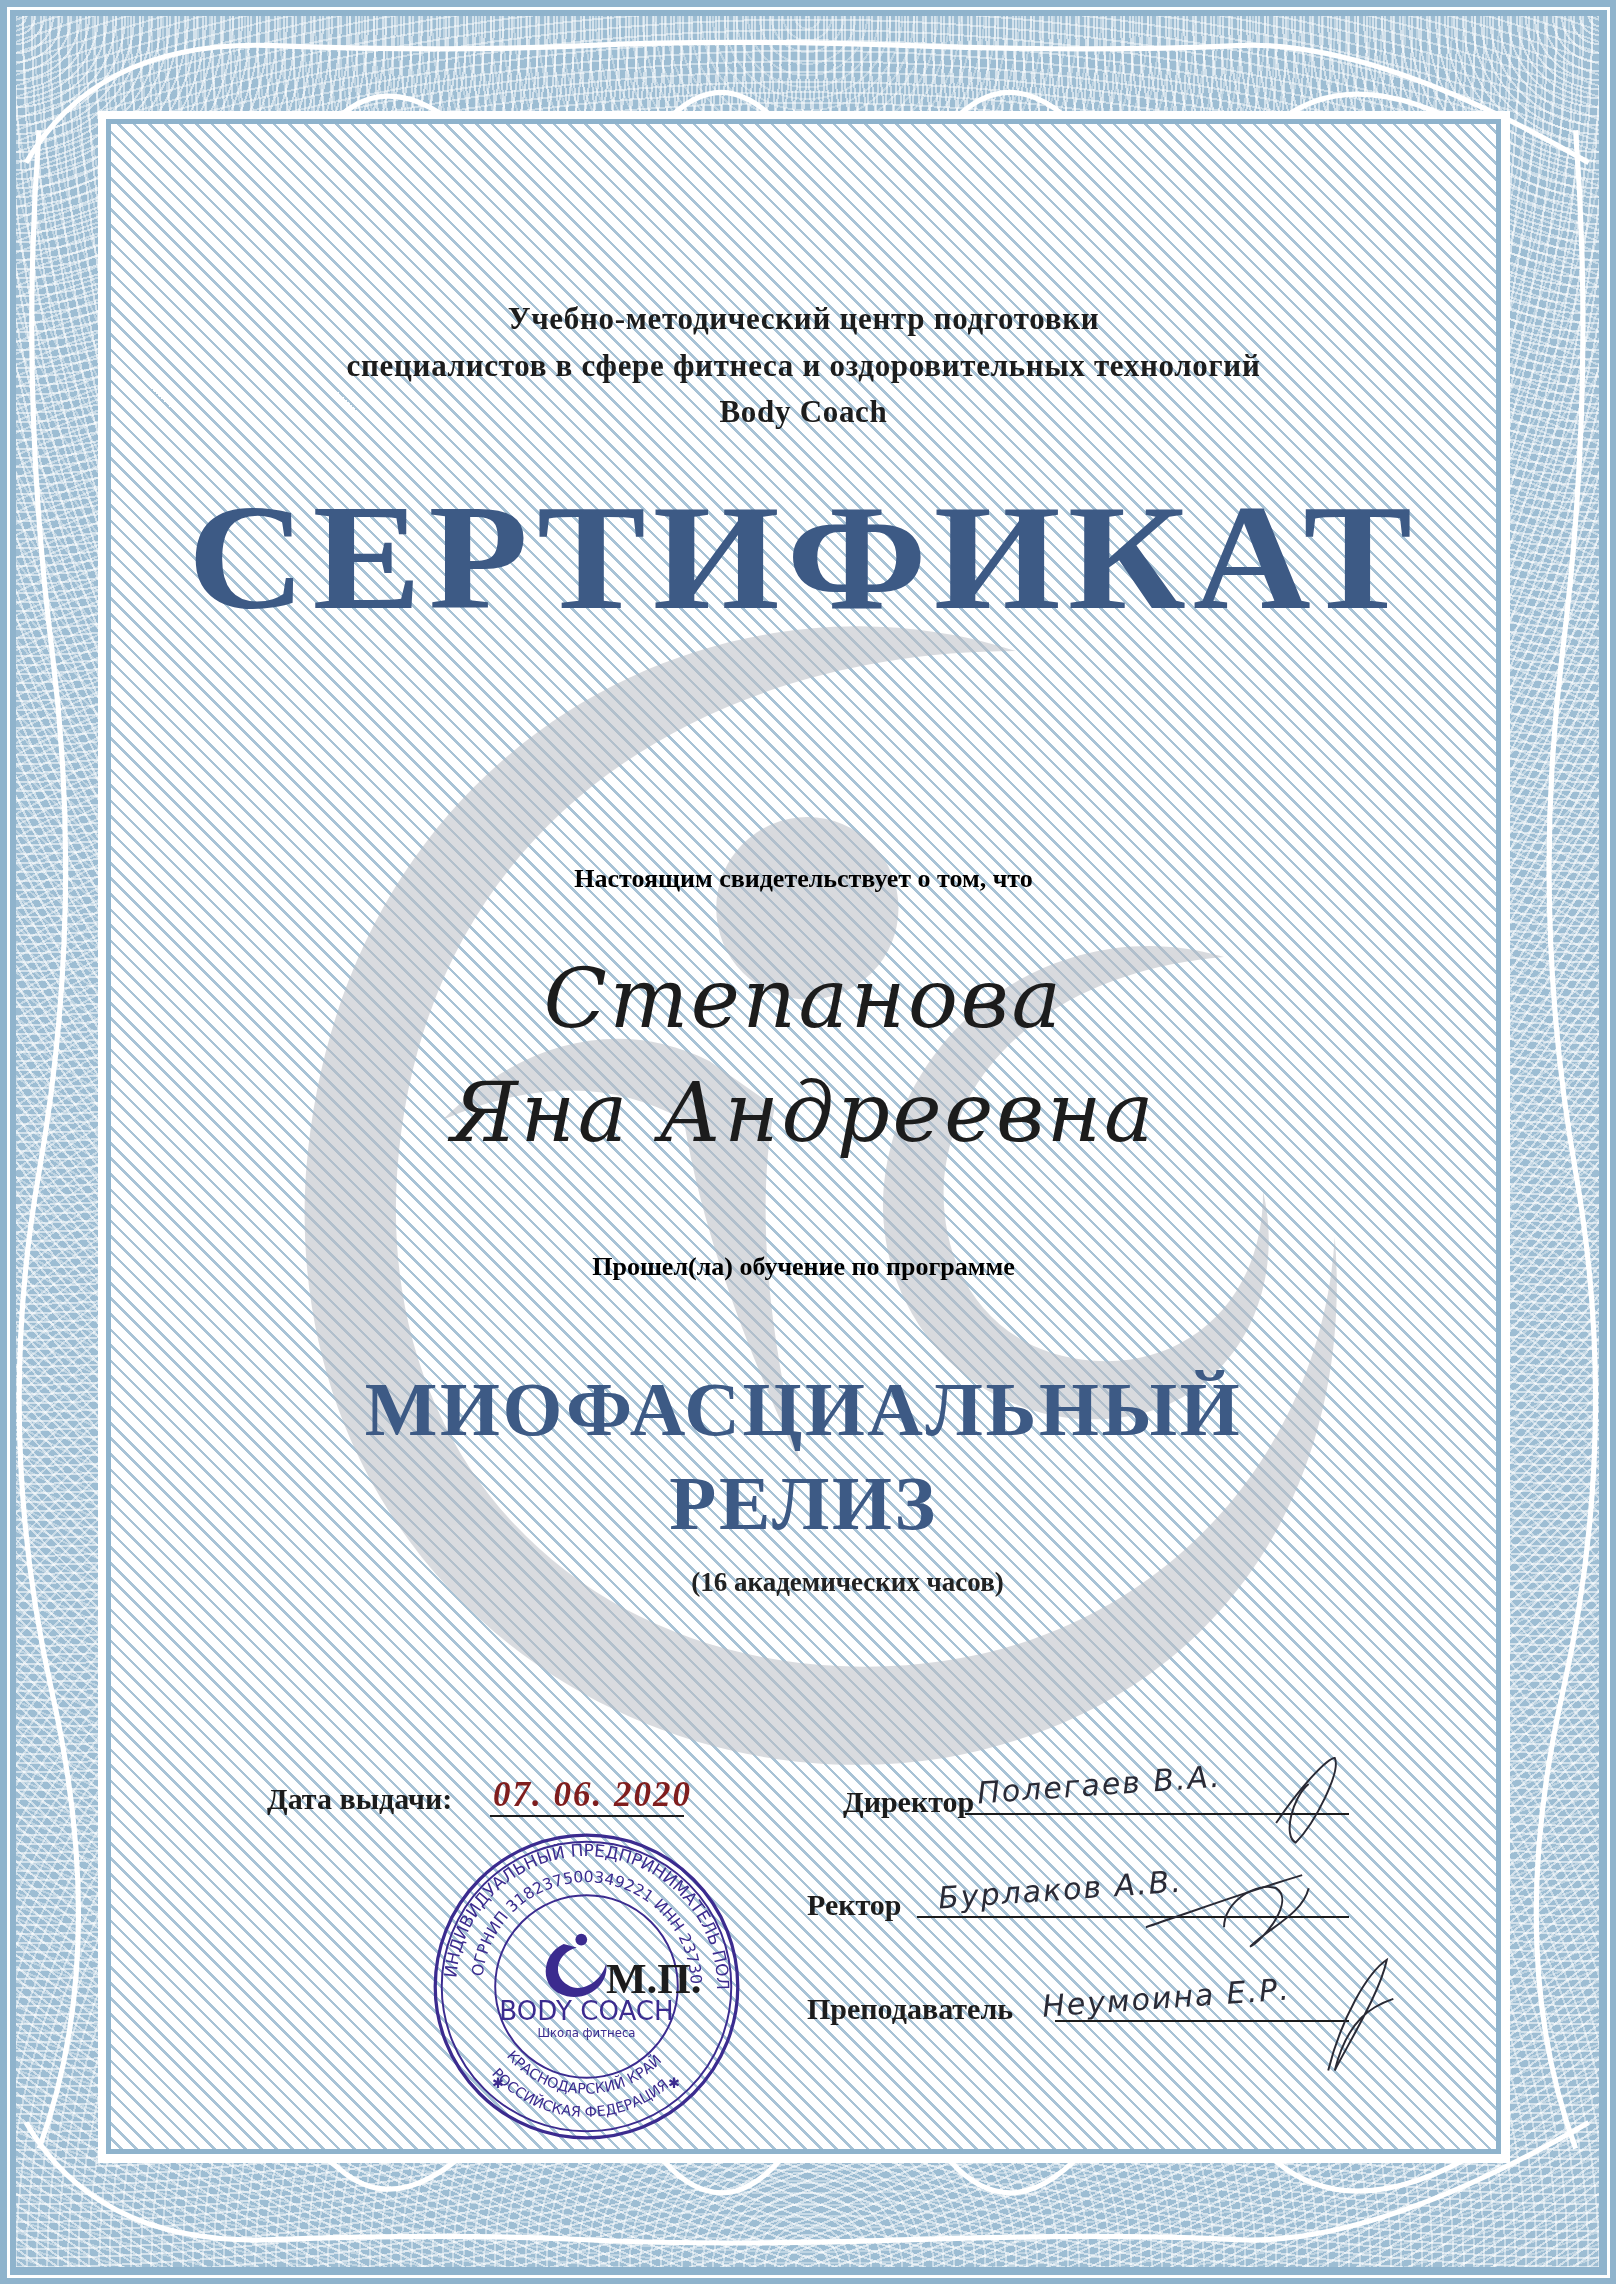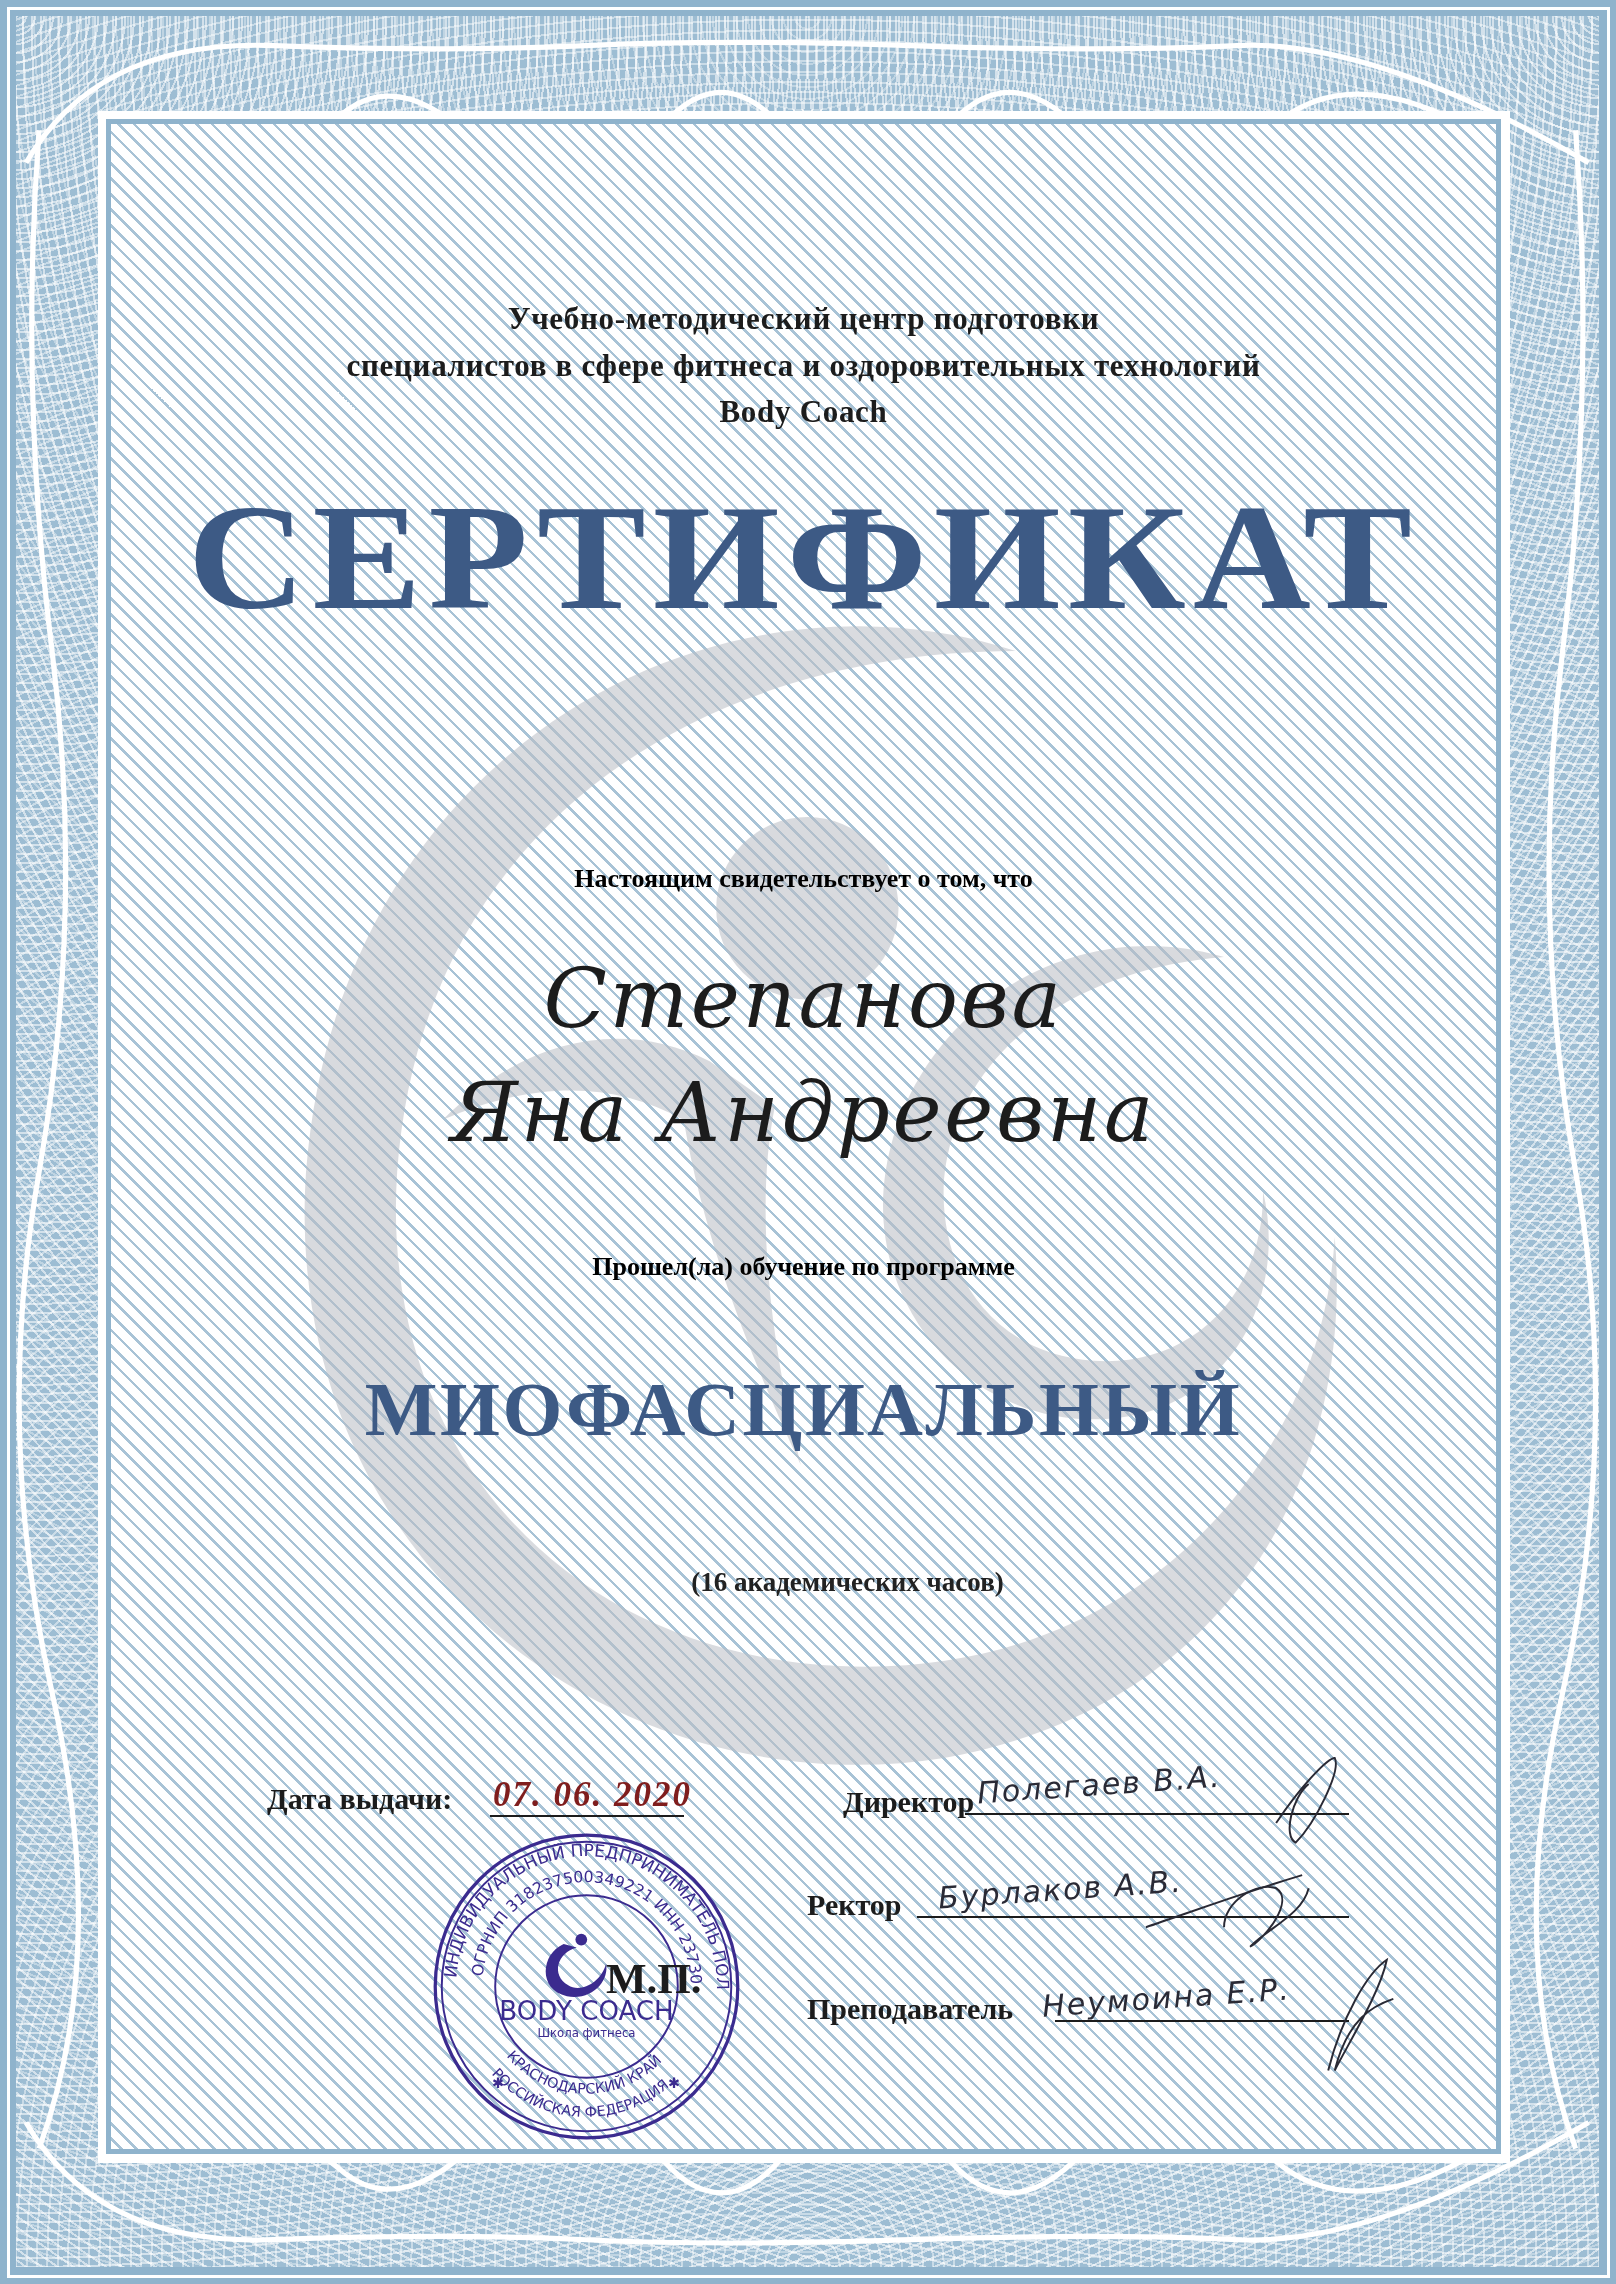--- a/index.html
+++ b/index.html
@@ -69,20 +69,21 @@
   <div class="text header-line" style="top:306px;">специалистов в сфере фитнеса и оздоровительных технологий</div>
   <div class="text header-line" style="top:352px;">Body Coach</div>
 
   <div class="text title" style="top:482px;">СЕРТИФИКАТ</div>
 
   <div class="text sub" style="top:866px;">Настоящим свидетельствует о том, что</div>
   <div class="text name" style="top:957px;">Степанова</div>
   <div class="text name" style="top:1071px;">Яна Андреевна</div>
   <div class="text sub" style="top:1234px;margin-top:20px;">Прошел(ла) обучение по программе</div>
   <div class="text program" style="top:1371px;">МИОФАСЦИАЛЬНЫЙ</div>
+  <div class="text program" style="top:1465px;">РЕЛИЗ</div>
   <div class="text hours" style="top:1569px;margin-left:44px;">(16 академических часов)</div>
 
   <div class="sig-label" style="left:267px; top:1784px;">Дата выдачи:</div>
   <div class="date-val" style="left:493px; top:1777px;">07. 06. 2020</div>
   <div class="sig-line" style="left:490px; top:1815px; width:194px;"></div>
 
   <svg class="stamp" viewBox="0 0 480 480">
     <defs>
       <path id="outerArc" d="M 240 240 m -200 0 a 200 200 0 1 1 400 0"></path>
       <path id="innerArc" d="M 240 240 m -160 0 a 160 160 0 1 1 320 0"></path>

